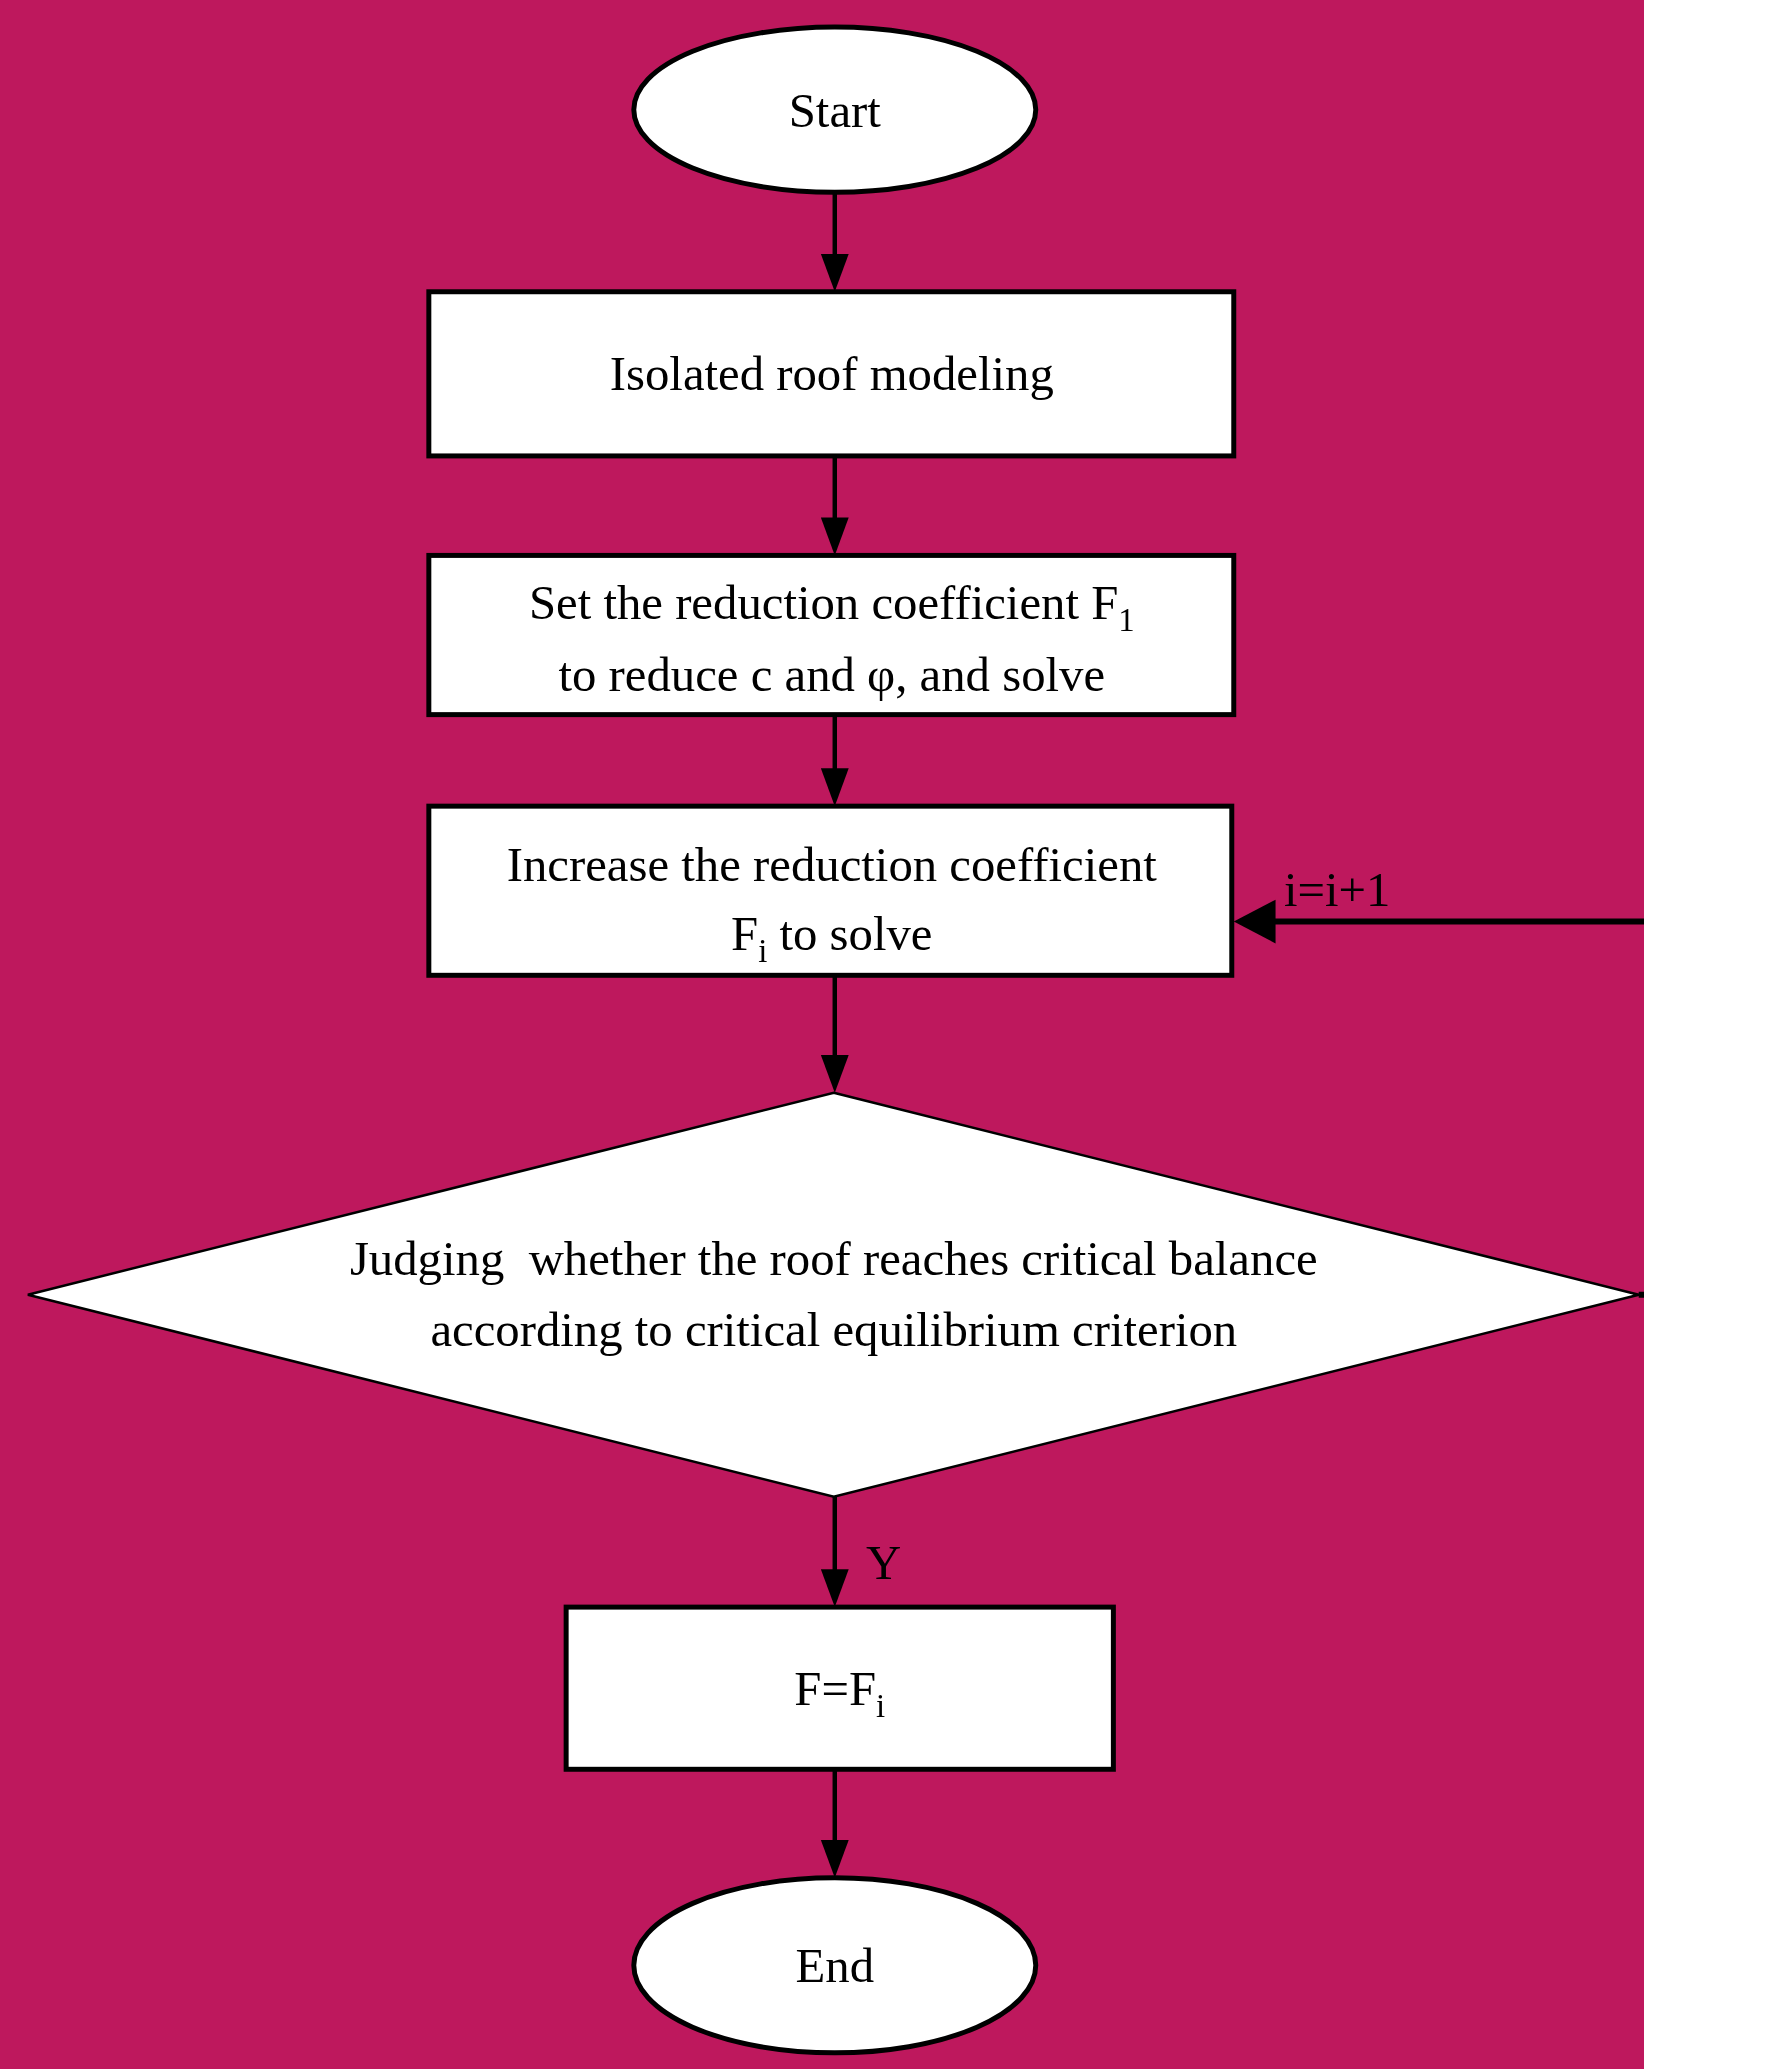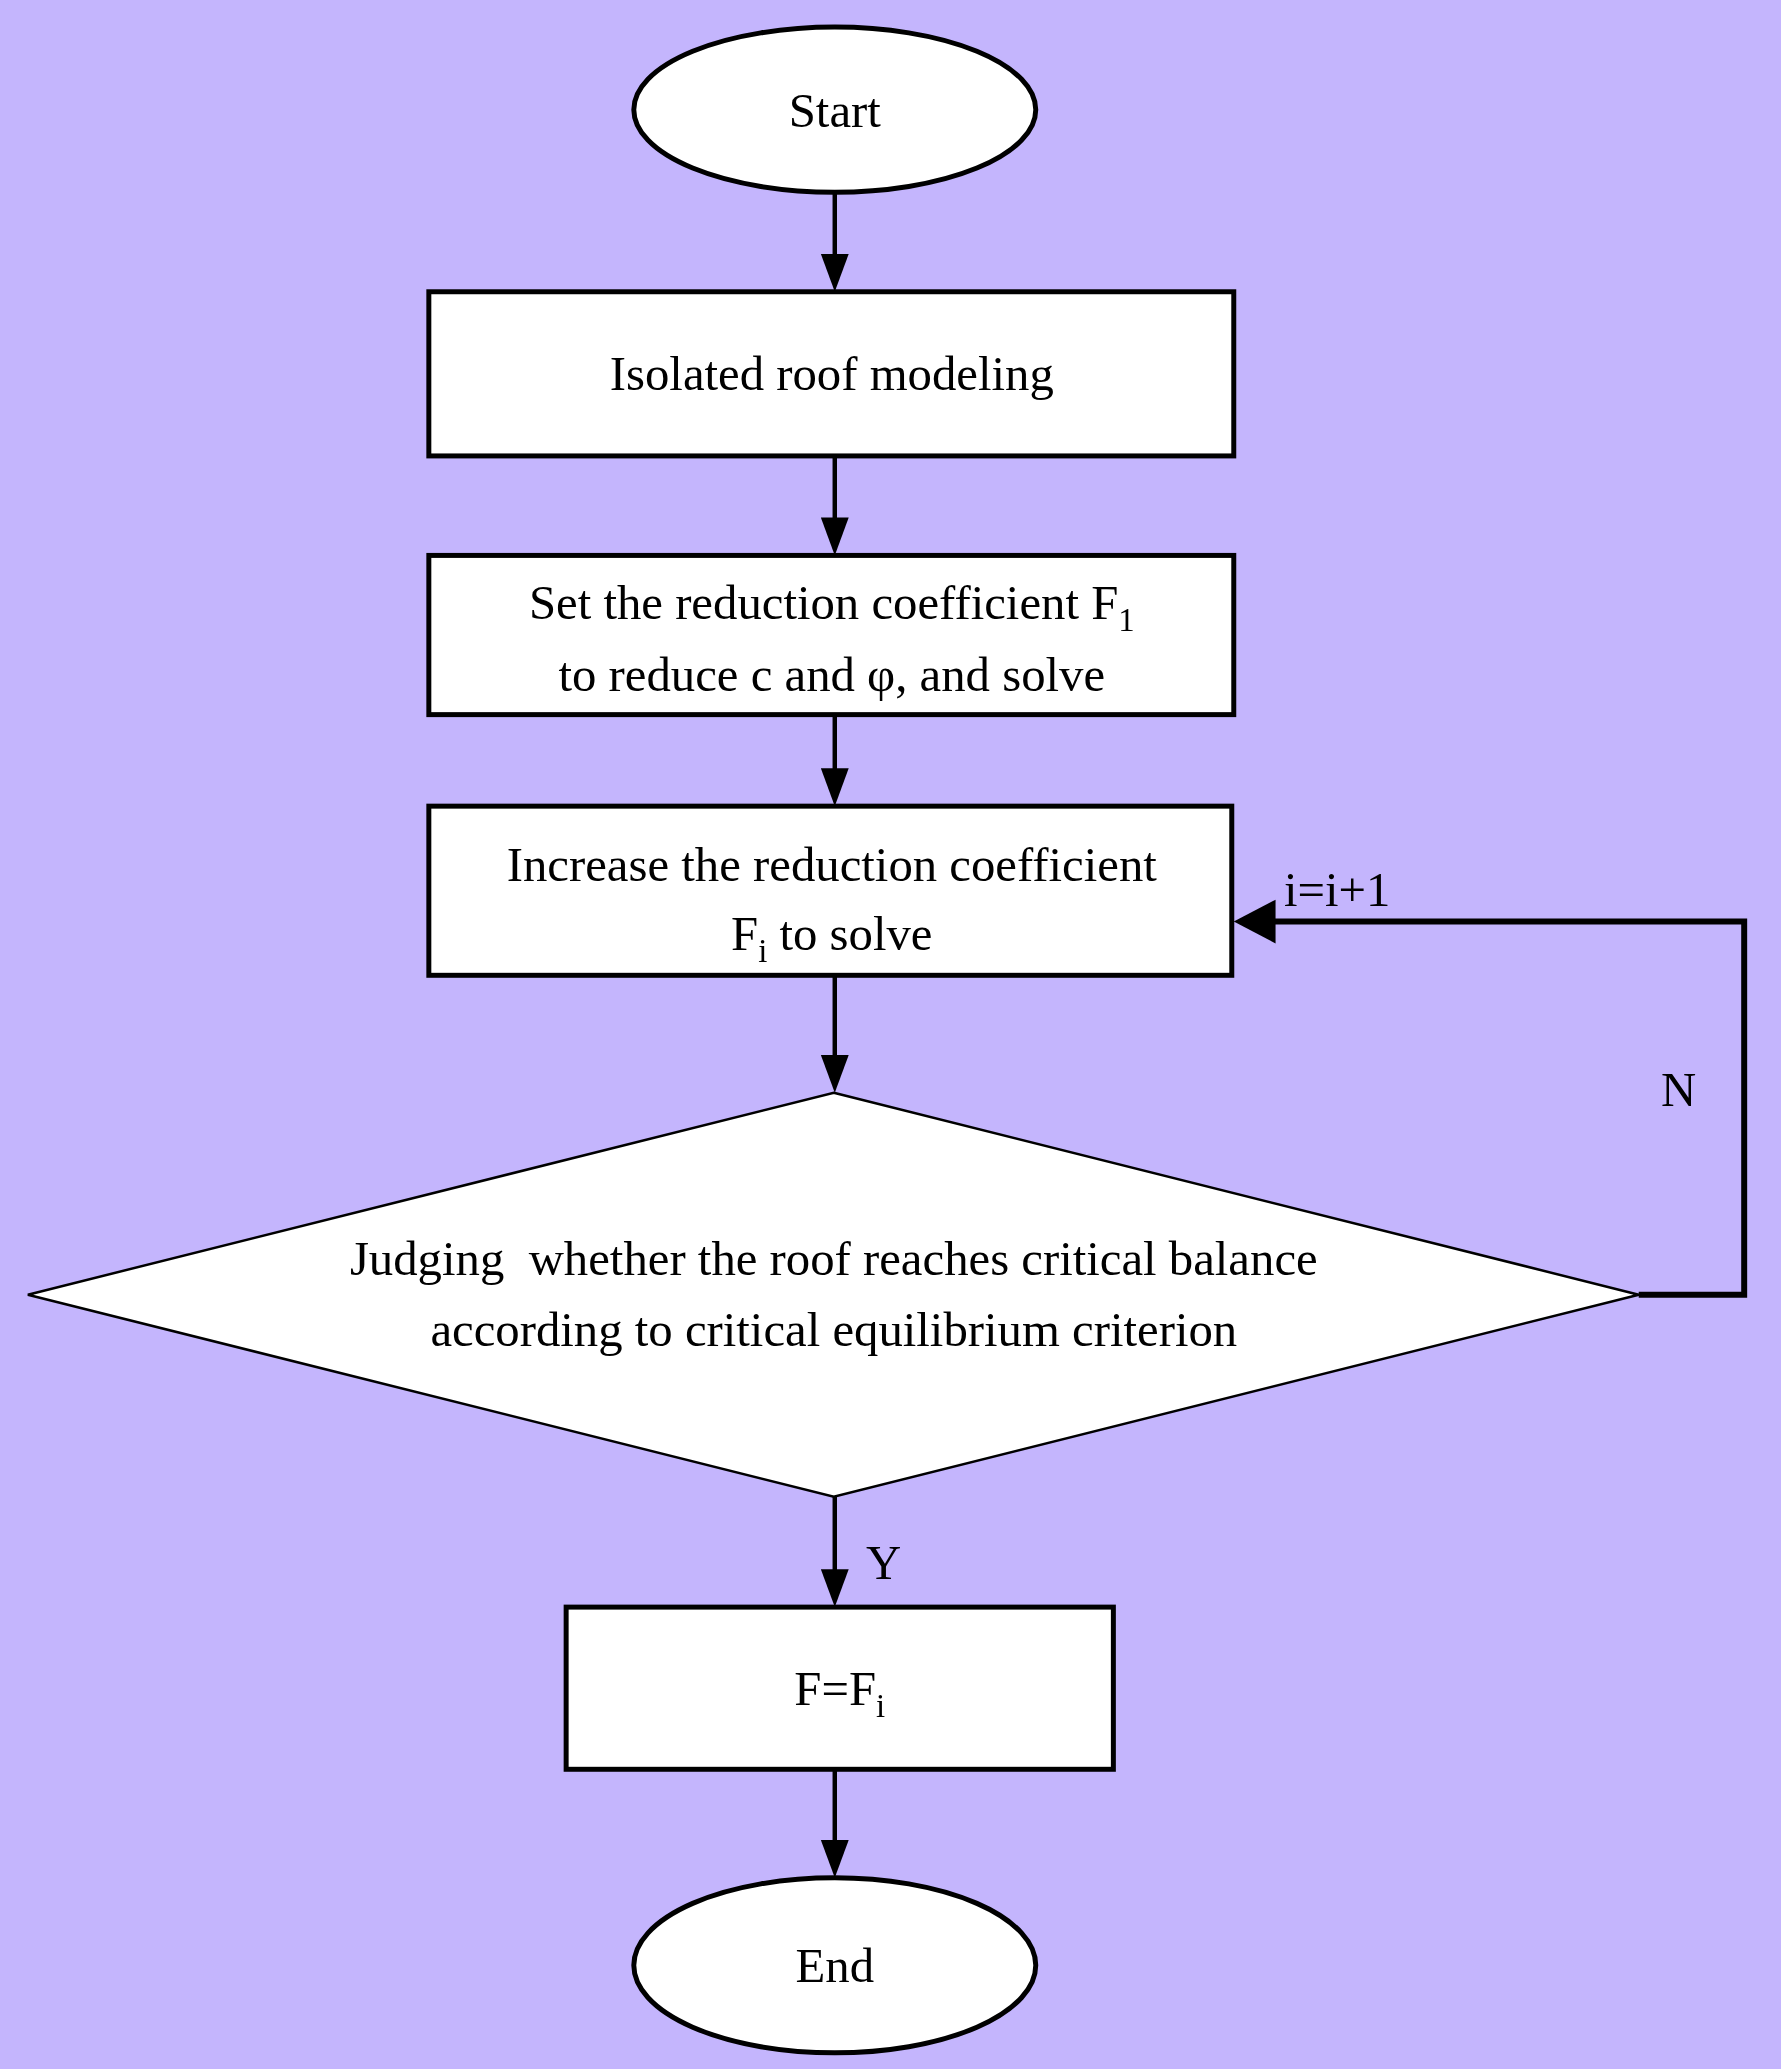--- a/index.html
+++ b/index.html
@@ -1,16 +1,16 @@
 <!DOCTYPE html>
 <html><head>
 <meta charset="utf-8">
 <style>
   html,body{margin:0;padding:0;background:#ffffff;}
-  .figure-wrap{width:1781px;height:2070px;background:#c4b5fd;overflow:hidden;}
+  .figure-wrap{width:1644px;height:2070px;background:#be185d;overflow:hidden;}
   svg{display:block;}
   svg text{
     font-family:"Liberation Serif","DejaVu Serif",serif;
     font-size:49px;
     fill:#000000;
     white-space:pre;
   }
   .node-shape{fill:#ffffff;stroke:#000000;stroke-width:5px;}
   .diamond-shape{fill:#ffffff;stroke:#000000;stroke-width:2.5px;}
   .arrow-shaft{stroke:#000000;stroke-width:4.5px;fill:none;}

